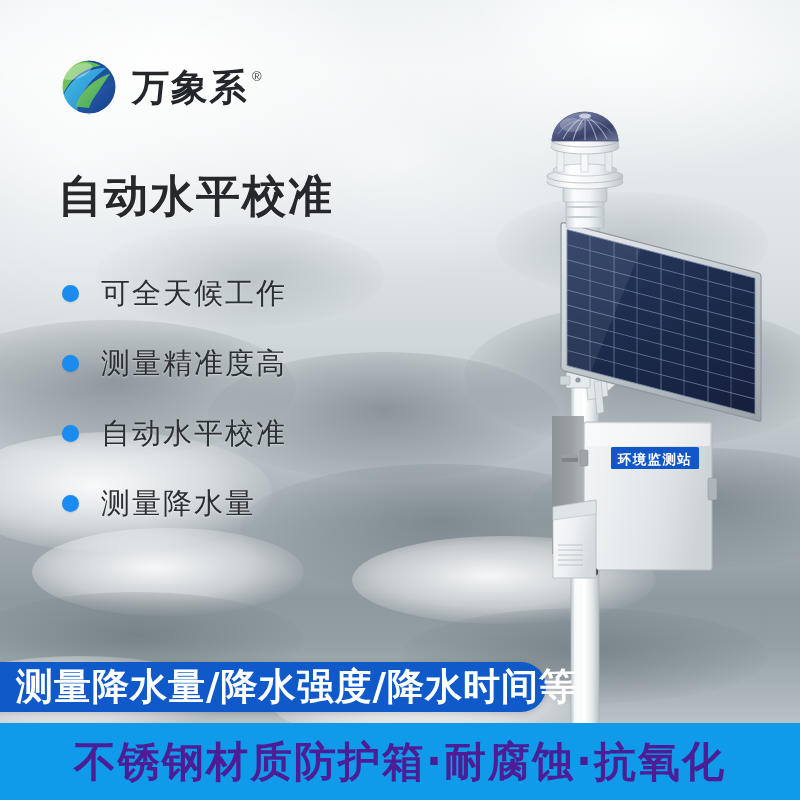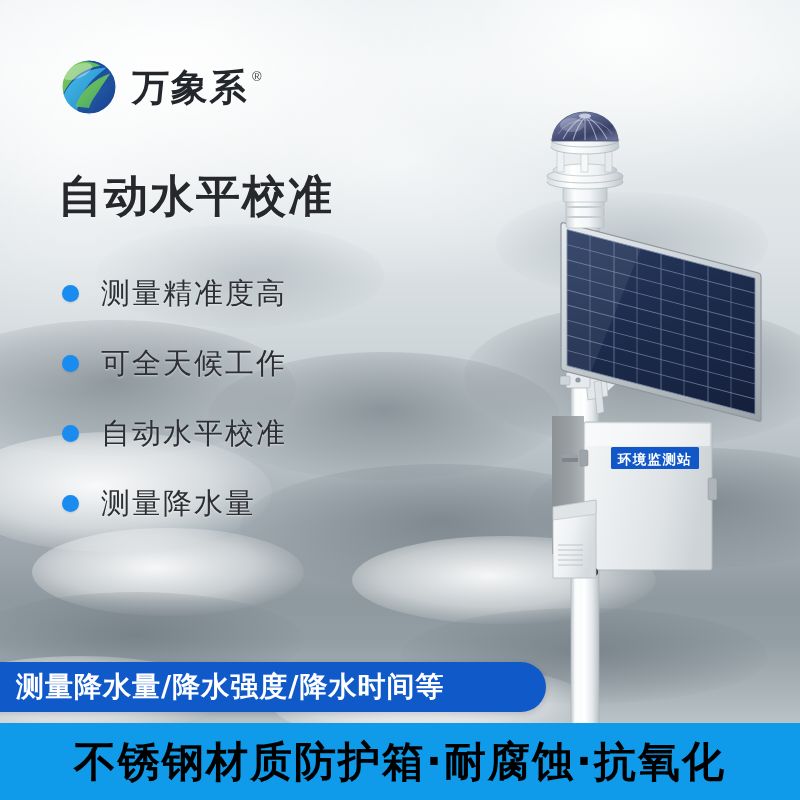--- a/index.html
+++ b/index.html
@@ -164,21 +164,21 @@
     height: 50px;
     background: #1059c9;
     border-radius: 0 26px 26px 0;
     display: flex;
     align-items: center;
     box-shadow: 0 2px 6px rgba(0,0,0,0.16);
   }
   .pill-label {
     margin-left: 30px;
     font-family: "DejaVu Sans", "Liberation Sans", sans-serif;
-    font-size: 28px;
+    font-size: 37px;
     font-weight: bold;
     color: #ffffff;
     letter-spacing: 1px;
     white-space: nowrap;
   }
 
   
   .bottom-bar {
     position: absolute;
     left: 0;
@@ -187,21 +187,21 @@
     height: 77px;
     background: #0f9be9;
     display: flex;
     align-items: center;
     justify-content: center;
   }
   .bottom-label {
     font-family: "DejaVu Sans", "Liberation Sans", sans-serif;
     font-size: 42px;
     font-weight: bold;
-    color: #000000;
+    color: #4c1d95;
     letter-spacing: 2px;
     white-space: nowrap;
   }
 
   
   .station { position: absolute; left: 0; top: 0; width: 800px; height: 800px; }
 </style>
 </head>
 <body>
 
@@ -434,25 +434,25 @@
       <span class="logo-text">万象系</span>
       <span class="logo-reg">®</span>
     </div>
   </div>
 
   <div class="headline">自动水平校准</div>
 
   <div class="features">
     <div class="feature">
       <span class="dot"></span>
-      <span class="feature-label">测量精准度高</span>
+      <span class="feature-label">可全天候工作</span>
     </div>
     <div class="feature">
       <span class="dot"></span>
-      <span class="feature-label">可全天候工作</span>
+      <span class="feature-label">测量精准度高</span>
     </div>
     <div class="feature">
       <span class="dot"></span>
       <span class="feature-label">自动水平校准</span>
     </div>
     <div class="feature">
       <span class="dot"></span>
       <span class="feature-label">测量降水量</span>
     </div>
   </div>

